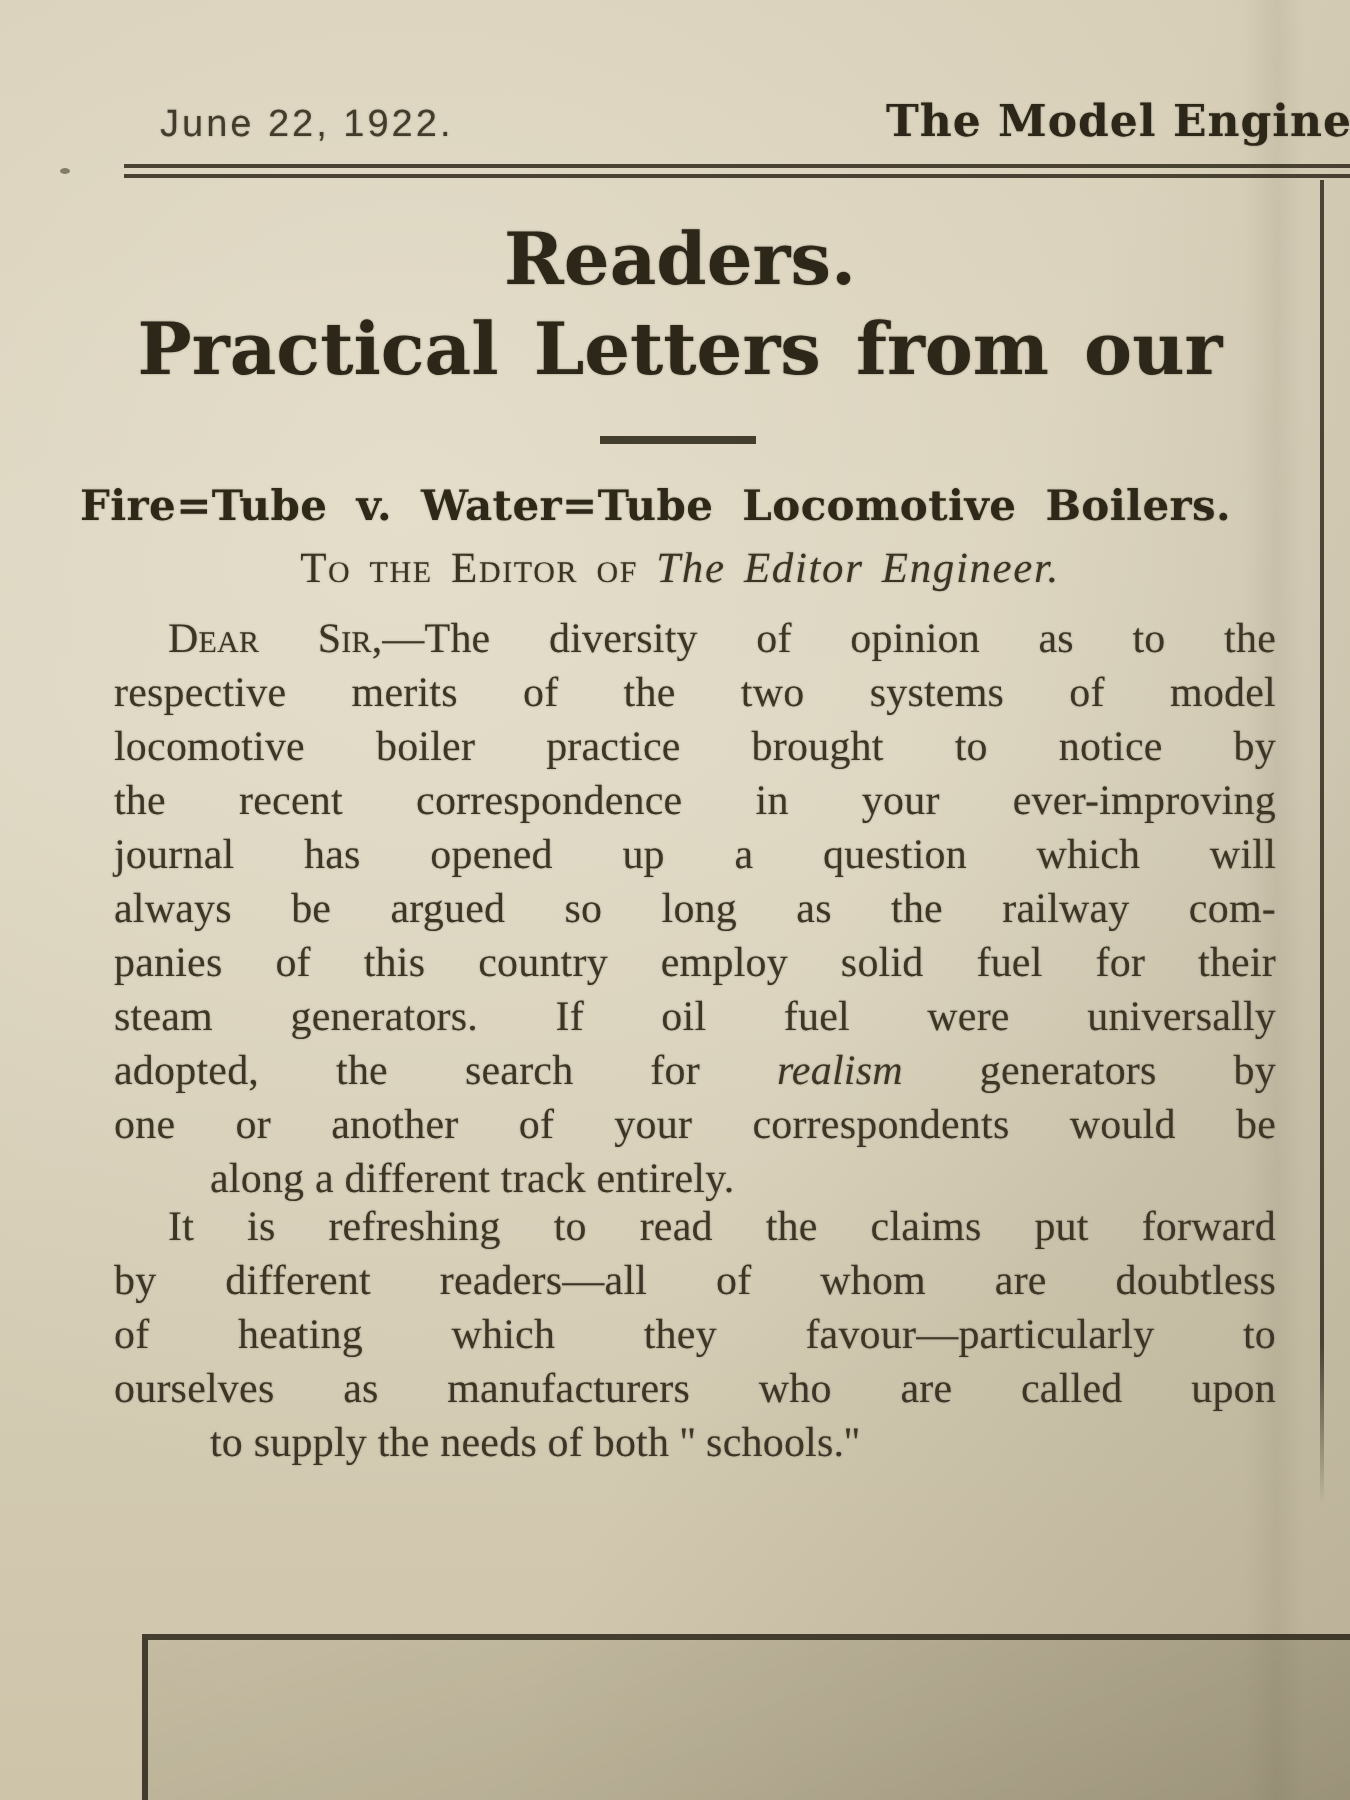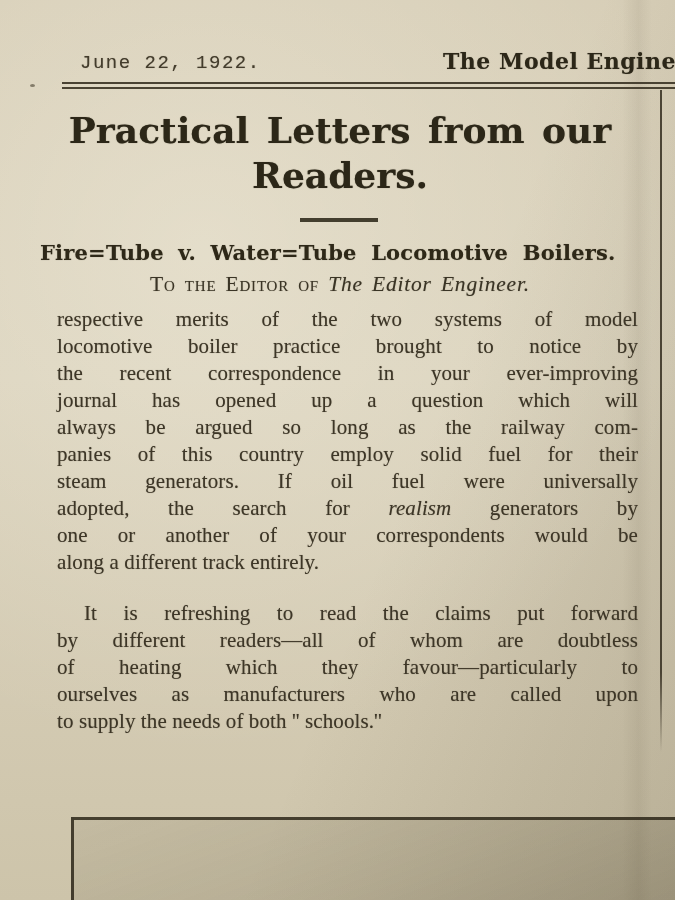--- a/index.html
+++ b/index.html
@@ -21,21 +21,21 @@
   
   .crease {
     position: absolute; top: 0; bottom: 0; left: 622px; width: 30px;
     background: linear-gradient(90deg, rgba(0,0,0,0) 0%, rgba(60,50,30,0.07) 55%, rgba(0,0,0,0) 100%);
     pointer-events: none;
   }
 
   .running-head { position: absolute; top: 48px; left: 0; right: 0; height: 30px; }
   .date {
     position: absolute; left: 80px; top: 4px;
-    font-family: Liberation Mono, monospace;
+    font-family: Liberation Sans, sans-serif;
     font-size: 19px; letter-spacing: 1.5px; color: #433c2c;
     text-shadow: 0 0 1px rgba(62,54,39,0.4);
   }
   .masthead {
     position: absolute; left: 443px; top: 0;
     font-family: "DejaVu Serif", serif;
     font-weight: bold; font-size: 22px; letter-spacing: 0.5px;
     white-space: nowrap; color: #2c2718;
     text-shadow: 0 0 1px rgba(44,39,24,0.4);
   }
@@ -82,21 +82,21 @@
 
   .para {
     position: absolute; left: 57px; width: 581px;
     font-size: 21px; line-height: 27px; letter-spacing: 0.1px;
     color: #3d3627;
     text-shadow: 0 0 1px rgba(61,54,39,0.42);
   }
   .para1 { top: 306px; }
   .para2 { top: 600px; }
   .tline { text-align: justify; text-align-last: justify; white-space: normal; }
-  .tline.last { text-align-last: left; }
+  .tline.last { text-align-last: left; margin-left: 48px; }
   .tline.first { text-indent: 27px; }
 
   .col-divider {
     position: absolute; left: 660px; top: 90px; width: 2px; height: 662px;
     background: linear-gradient(180deg, rgba(52,45,31,0.85) 0%, rgba(52,45,31,0.85) 88%, rgba(52,45,31,0) 100%);
   }
 
   .photo-frame {
     position: absolute; left: 71px; top: 817px; width: 620px; height: 95px;
     border-top: 3px solid rgba(48,42,28,0.85);
@@ -113,35 +113,36 @@
 
   <div class="running-head">
     <span class="date">June 22, 1922.</span>
     <span class="masthead">The Model Engineer</span>
   </div>
 
   <div class="double-rule"></div>
   <div class="rule-dot"></div>
 
   <div class="title">
+    <div>Readers.</div>
     <div>Practical Letters from our</div>
-    <div>Readers.</div>
   </div>
 
   <div class="title-rule"></div>
 
   <div class="subhead">Fire=Tube v. Water=Tube Locomotive Boilers.</div>
 
   <div class="editor-line">
     <span class="sc">To the Editor of</span>
     <span> </span>
     <span class="i">The Editor Engineer.</span>
   </div>
 
   <div class="para para1">
+      <div class="tline first"><span class="sc">Dear Sir,</span><span>—The diversity of opinion as to the</span></div>
       <div class="tline"><span>respective merits of the two systems of model</span></div>
       <div class="tline"><span>locomotive boiler practice brought to notice by</span></div>
       <div class="tline"><span>the recent correspondence in your ever-improving</span></div>
       <div class="tline"><span>journal has opened up a question which will</span></div>
       <div class="tline"><span>always be argued so long as the railway com-</span></div>
       <div class="tline"><span>panies of this country employ solid fuel for their</span></div>
       <div class="tline"><span>steam generators.  If oil fuel were universally</span></div>
       <div class="tline"><span>adopted, the search for </span><span class="i">realism</span><span> generators by</span></div>
       <div class="tline"><span>one or another of your correspondents would be</span></div>
       <div class="tline last"><span>along a different track entirely.</span></div>

